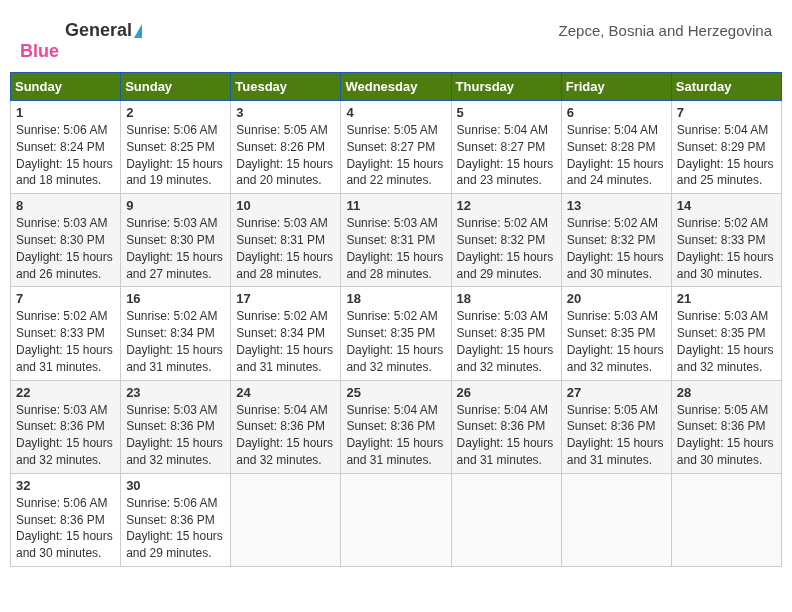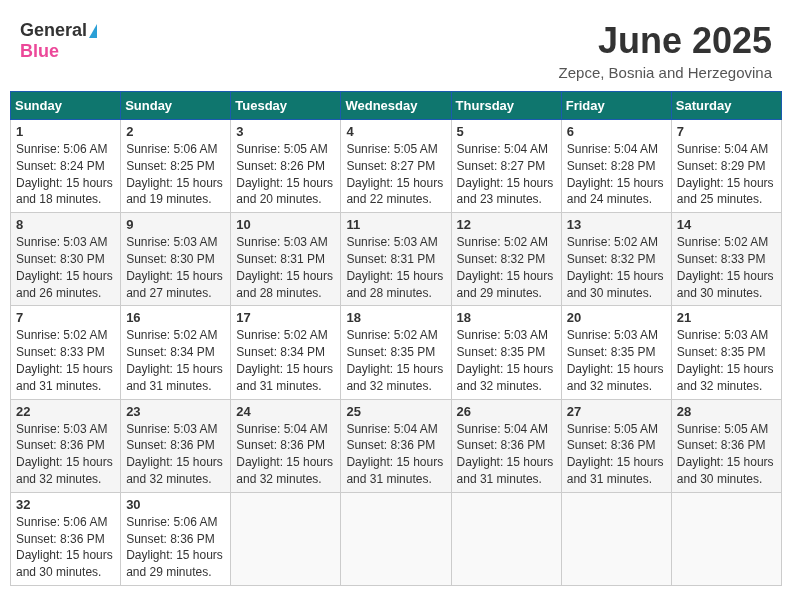--- a/index.html
+++ b/index.html
@@ -18,20 +18,21 @@
     }
     .logo {
       display: flex;
       flex-direction: column;
       align-items: flex-start;
     }
     .logo-general {
       font-size: 18px;
       font-weight: bold;
       color: #333;
+      margin-left: 45px;
     }
     .logo-blue {
       font-size: 18px;
       font-weight: bold;
       color: #ec4899;
     }
     .logo-icon {
       display: inline-block;
       width: 0;
       height: 0;
@@ -56,21 +57,21 @@
       font-size: 15px;
       color: #555;
       margin-top: 2px;
     }
     .calendar {
       width: 100%;
       border-collapse: collapse;
       margin: 5px 0;
     }
     .calendar th {
-      background: #0f766e;
+      background: #4d7c0f;
       color: #fff;
       font-size: 13px;
       font-weight: bold;
       padding: 6px 4px;
       text-align: left;
       border: 1px solid #1a5aaf;
     }
     .calendar td {
       vertical-align: top;
       border: 1px solid #ccc;
@@ -105,21 +106,20 @@
 
 <div class="header-area">
   <div class="logo">
     <div class="logo-line">
       <span class="logo-general">General</span>
       <span class="logo-icon"></span>
     </div>
     <span class="logo-blue">Blue</span>
   </div>
   <div class="title-area">
-    <div class="month-title">June 2025</div>
     <div class="location-title">Zepce, Bosnia and Herzegovina</div>
   </div>
 </div>
 
 <table class="calendar">
   <thead>
     <tr>
     <th>Sunday</th>
         <th>Sunday</th>
         <th>Tuesday</th>

